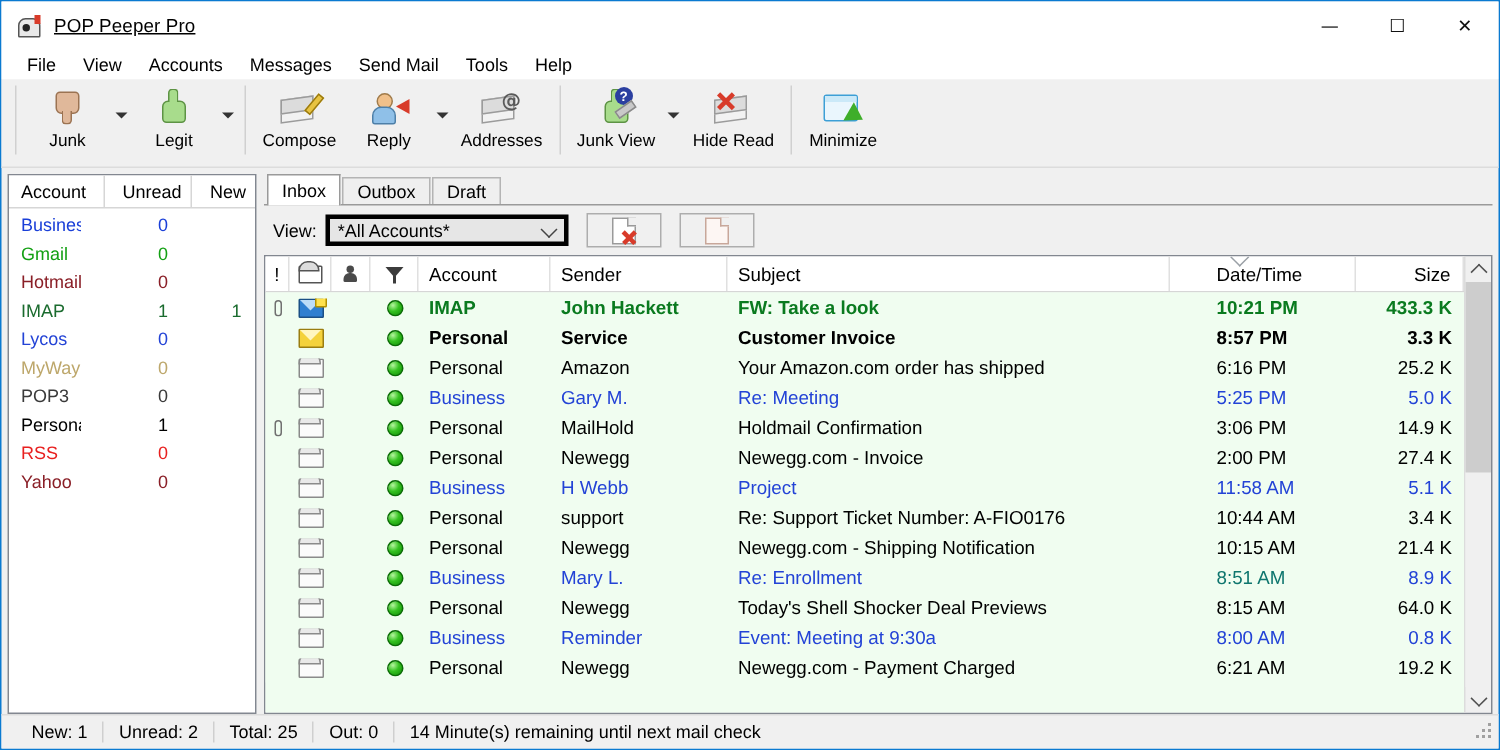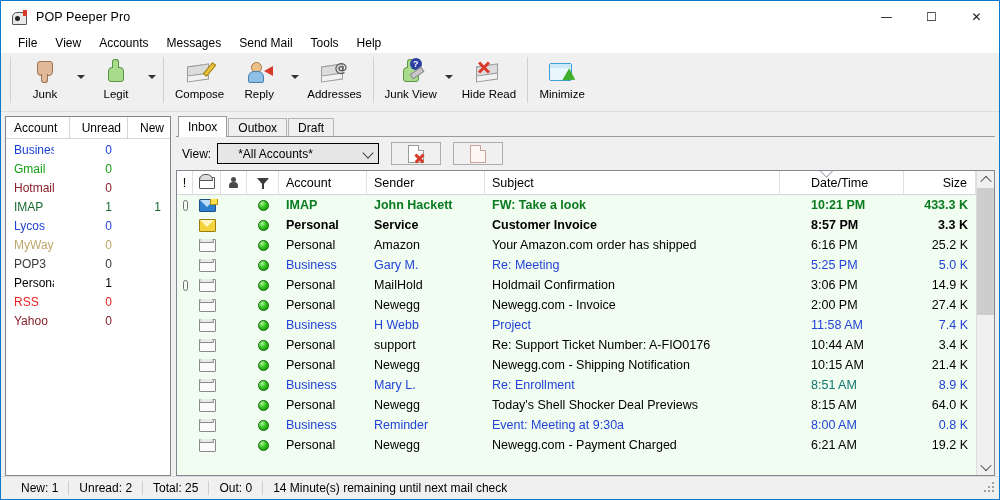--- a/index.html
+++ b/index.html
@@ -9,20 +9,21 @@
     font-size:12px;color:#000;background:#f0f0f0;
   }
   .window{
     position:relative;width:1000px;height:500px;box-sizing:border-box;
     border:1px solid #0a7ad1;background:#f0f0f0;display:flex;flex-direction:column;
   }
   
   .titlebar{
     height:31px;background:#ffffff;display:flex;align-items:center;flex:none;
     position:relative;
+    text-decoration:underline;
   }
   .app-icon{width:18px;height:18px;margin-left:9px;margin-right:8px;position:relative;flex:none;}
   .title-text{font-size:12.5px;color:#000;letter-spacing:.1px;}
   .win-btns{position:absolute;right:0;top:0;height:31px;display:flex;}
   .win-btn{width:45px;height:31px;display:flex;align-items:center;justify-content:center;}
   .wb-glyph{font-size:12px;line-height:1;color:#111;font-family:"DejaVu Sans",sans-serif;}
   
   .menubar{height:21px;background:#ffffff;display:flex;align-items:center;padding-left:8px;flex:none;}
   .menu-item{padding:2px 9px;font-size:12px;color:#000;}
   
@@ -70,22 +71,22 @@
     background:#efefef;border:1px solid #b4b4b4;border-bottom:none;margin-right:1px;
     box-sizing:border-box;color:#000;
   }
   .tab.active{background:#fff;height:21px;border-color:#9a9a9a;position:relative;z-index:2;}
   .viewbar{
     height:33px;display:flex;align-items:center;background:#f0f0f0;flex:none;
     border-top:1px solid #9a9a9a;margin-top:-1px;padding-left:6px;
   }
   .view-lbl{font-size:12px;margin-right:6px;}
   .combo{
-    width:162px;height:21px;background:#e6e6e6;border:1px solid #000000;box-sizing:border-box;
-    display:flex;align-items:center;padding-left:20px;font-size:12px;position:relative;
+    width:162px;height:21px;background:#e6e6e6;border:3px solid #000000;box-sizing:border-box;
+    display:flex;align-items:center;padding-left:5px;font-size:12px;position:relative;
   }
   .combo .chev{
     position:absolute;right:6px;top:50%;width:7px;height:7px;margin-top:-5px;
     border-right:1.4px solid #444;border-bottom:1.4px solid #444;transform:rotate(45deg);
   }
   .minibtn{
     width:50px;height:23px;margin-left:12px;background:#f0f0f0;border:1px solid #adadad;
     box-sizing:border-box;display:flex;align-items:center;justify-content:center;position:relative;
   }
   
@@ -615,21 +616,21 @@
                     <span class="env-open"></span>
                   </div>
                   <div class="c-usr"></div>
                   <div class="c-fil">
                     <span class="ball"></span>
                   </div>
                   <div class="c-acct" style="color:#2343d6">Business</div>
                   <div class="c-send" style="color:#2343d6">H Webb</div>
                   <div class="c-subj" style="color:#2343d6">Project</div>
                   <div class="c-date" style="color:#2343d6">11:58 AM</div>
-                  <div class="c-size" style="color:#2343d6">7.4 K</div>
+                  <div class="c-size" style="color:#2343d6">5.1 K</div>
                 </div>
                 <div class="mrow">
                   <div class="c-flag"></div>
                   <div class="c-env">
                     <span class="env-open"></span>
                   </div>
                   <div class="c-usr"></div>
                   <div class="c-fil">
                     <span class="ball"></span>
                   </div>

